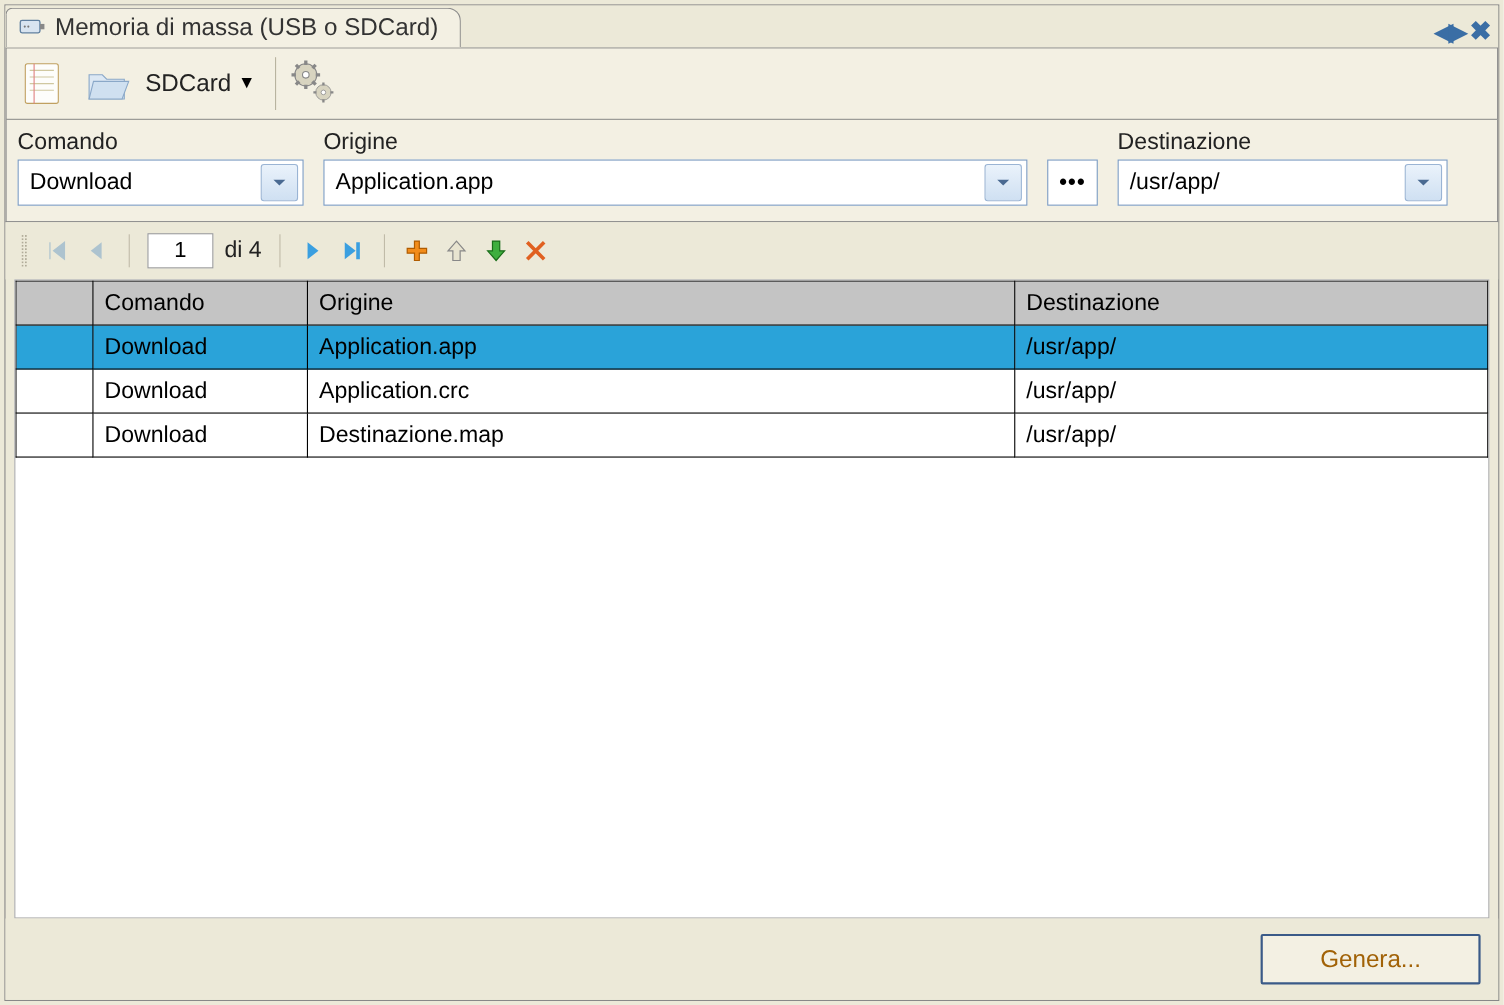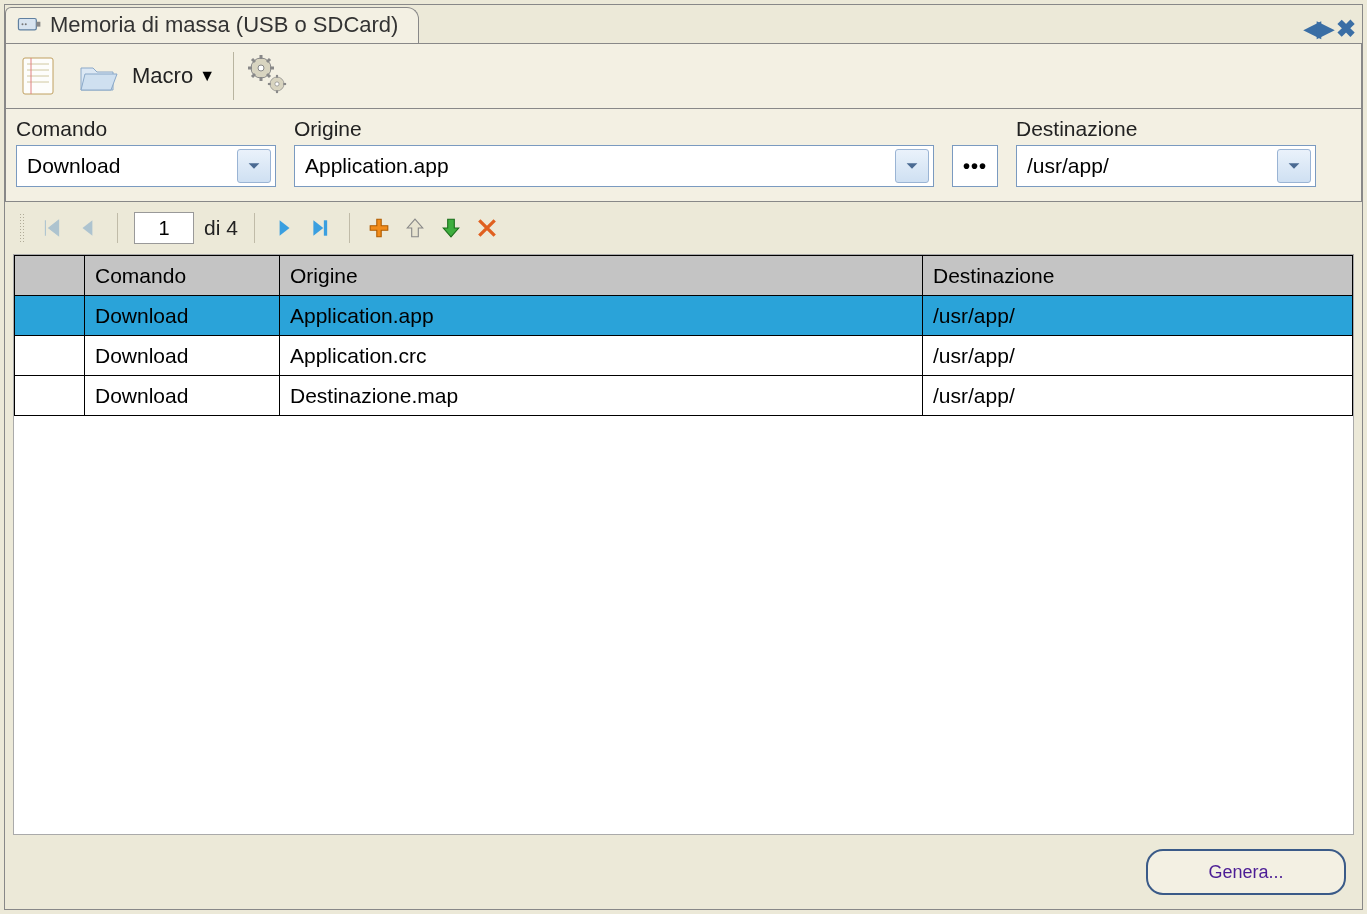--- a/index.html
+++ b/index.html
@@ -193,23 +193,23 @@
     display: flex;
     justify-content: flex-end;
     padding: 14px 16px;
     background: #ece9d8;
   }
   .gen-btn {
     min-width: 200px;
     height: 46px;
     background: #f3f0e3;
     border: 2px solid #3a5a88;
-    border-radius: 17px;
-    font-size: 18px;
-    color: #4c1d95;
+    border-radius: 2px;
+    font-size: 22px;
+    color: #a16207;
     cursor: pointer;
   }
 </style>
 </head>
 <body>
 
 <div class="window">
 
   <div class="tabbar">
     <div class="tab">
@@ -240,21 +240,21 @@
           <line x1="14" y1="4" x2="14" y2="40" stroke="#e08080"></line>
         </svg>
     </div>
     <div class="tbtn">
       <svg viewBox="0 0 44 44">
           <path d="M6 14 L6 36 L38 36 L38 18 L22 18 L18 14 Z" fill="#dce8f4" stroke="#8aa8c8"></path>
           <path d="M10 20 L42 20 L36 36 L6 36 Z" fill="#cfe0f0" stroke="#8aa8c8"></path>
         </svg>
     </div>
     <div class="macro-grp">
-      <span class="lbl">Macro</span>
+      <span class="lbl">SDCard</span>
       <span class="caret">▼</span>
     </div>
     <div class="tsep"></div>
     <div class="tbtn">
       <svg viewBox="0 0 44 44">
         <g transform="translate(14,14)">
             <circle r="10" fill="#d8d4c0" stroke="#888"></circle>
             <circle r="3" fill="#fff" stroke="#888"></circle>
           <g stroke="#888" stroke-width="3">
               <line x1="0" y1="-13" x2="0" y2="-9"></line>

